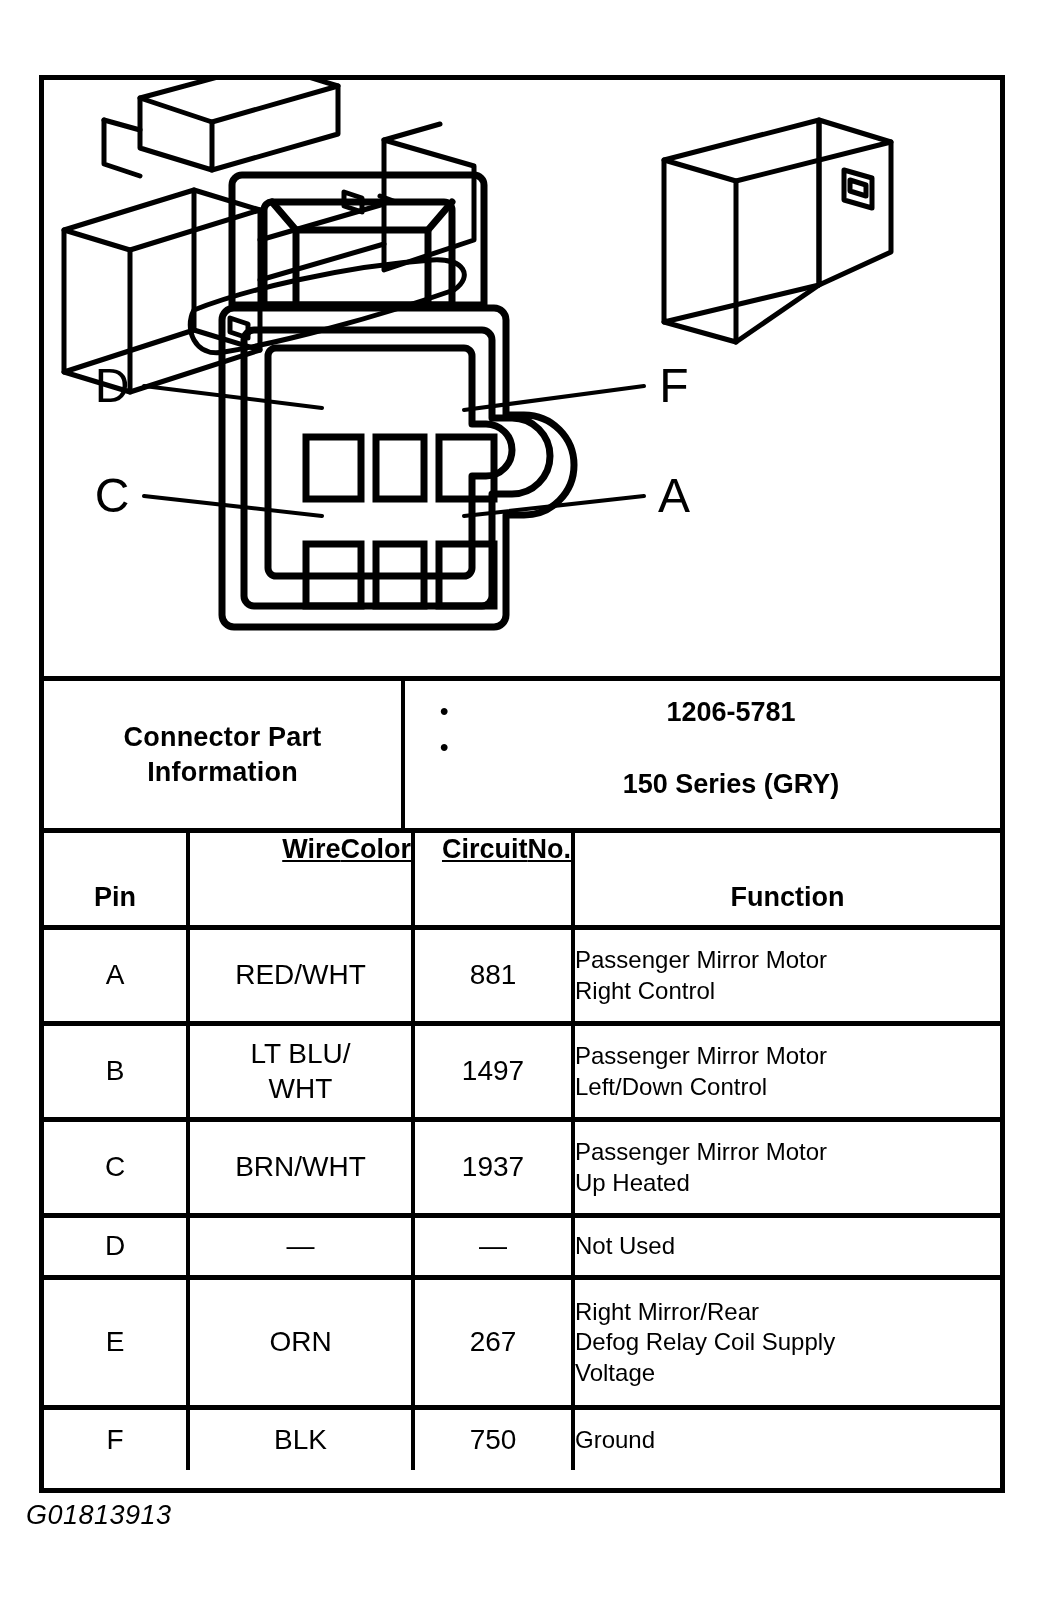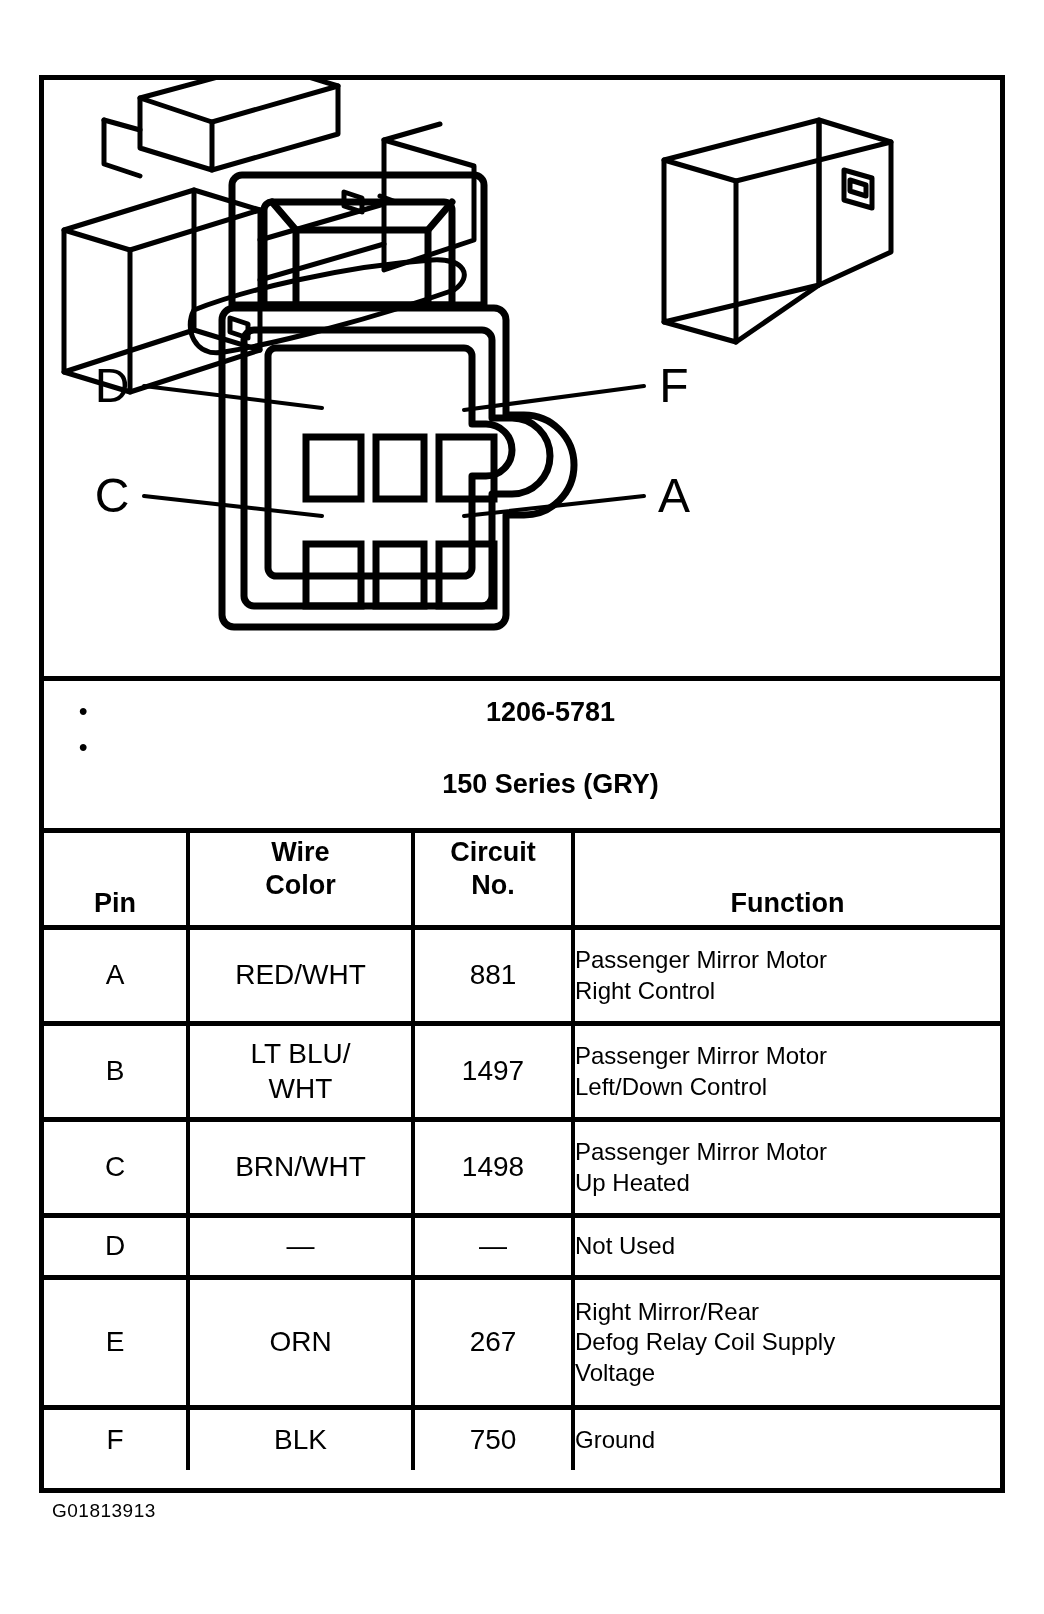--- a/index.html
+++ b/index.html
@@ -102,32 +102,33 @@
   }
   #pintable thead th {
     font-weight: bold;
     font-size: 27px;
     text-align: center;
     line-height: 1.2;
     height: 92px;
   }
   .th-stack {
     display: flex;
-    flex-direction: column;
+    flex-direction: row;
     justify-content: flex-end;
     height: 100%;
     padding-bottom: 24px;
     box-sizing: border-box;
+    text-decoration: underline;
   }
   .th-single {
     display: flex;
     align-items: flex-end;
     justify-content: center;
     height: 100%;
-    padding-bottom: 6px;
+    padding-bottom: 12px;
     box-sizing: border-box;
   }
   .col-pin   { width: 144px; }
   .col-wire  { width: 225px; }
   .col-circ  { width: 160px; }
   .col-func  { width: auto; }
 
   .cell-center {
     text-align: center;
     font-size: 28px;
@@ -139,24 +140,25 @@
     line-height: 1.26;
     padding: 6px 8px 6px 14px;
   }
   .r-tall  { height: 96px; }
   .r-short { height: 62px; }
   .r-xtall { height: 130px; }
 
   
   #figid {
     position: absolute;
-    left: 52px;
+    left: 26px;
     top: 1500px;
-    font-size: 19px;
+    font-size: 27px;
     letter-spacing: .5px;
+    font-style: italic;
   }
 </style>
 </head>
 <body>
 
 <div id="frame">
 
   <div id="illus">
     <svg width="956" height="596" viewBox="0 0 956 596">
 
@@ -265,20 +267,26 @@
       </g>
 
       <text x="68" y="322" font-family="Liberation Sans, sans-serif" font-size="48" fill="#000" text-anchor="middle">D</text>
       <text x="630" y="322" font-family="Liberation Sans, sans-serif" font-size="48" fill="#000" text-anchor="middle">F</text>
       <text x="68" y="432" font-family="Liberation Sans, sans-serif" font-size="48" fill="#000" text-anchor="middle">C</text>
       <text x="630" y="432" font-family="Liberation Sans, sans-serif" font-size="48" fill="#000" text-anchor="middle">A</text>
     </svg>
   </div>
 
   <div id="partinfo">
+    <div id="partinfo-label">
+      <div>
+        <div>Connector Part</div>
+        <div>Information</div>
+      </div>
+    </div>
     <div id="partinfo-values">
       <div class="bullet-row">
         <span class="bullet-dot">•</span>
         <span class="bullet-text">1206-5781</span>
       </div>
       <div class="bullet-row">
         <span class="bullet-dot">•</span>
         <span class="bullet-text">
           <br>
           <span>150 Series (GRY)</span>
@@ -342,21 +350,21 @@
         <td class="cell-func">
           <div>Passenger Mirror Motor</div>
           <div>Left/Down Control</div>
         </td>
       </tr>
       <tr class="r-tall">
         <td class="cell-center">C</td>
         <td class="cell-center">
           <div>BRN/WHT</div>
         </td>
-        <td class="cell-center">1498</td>
+        <td class="cell-center">1937</td>
         <td class="cell-func">
           <div>Passenger Mirror Motor</div>
           <div>Up Heated</div>
         </td>
       </tr>
       <tr class="r-short">
         <td class="cell-center">D</td>
         <td class="cell-center">
           <div>—</div>
         </td>

